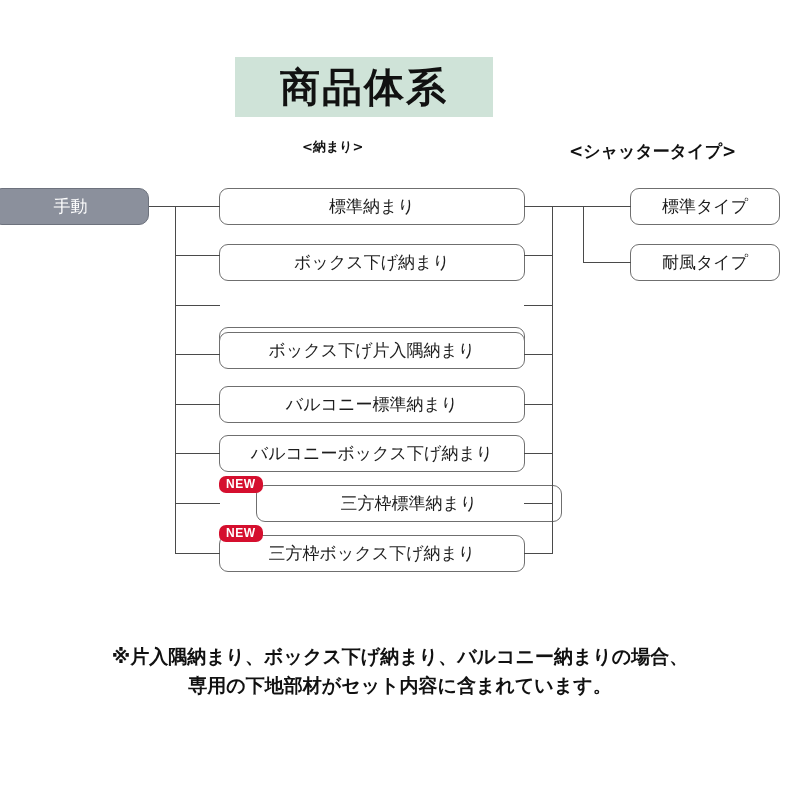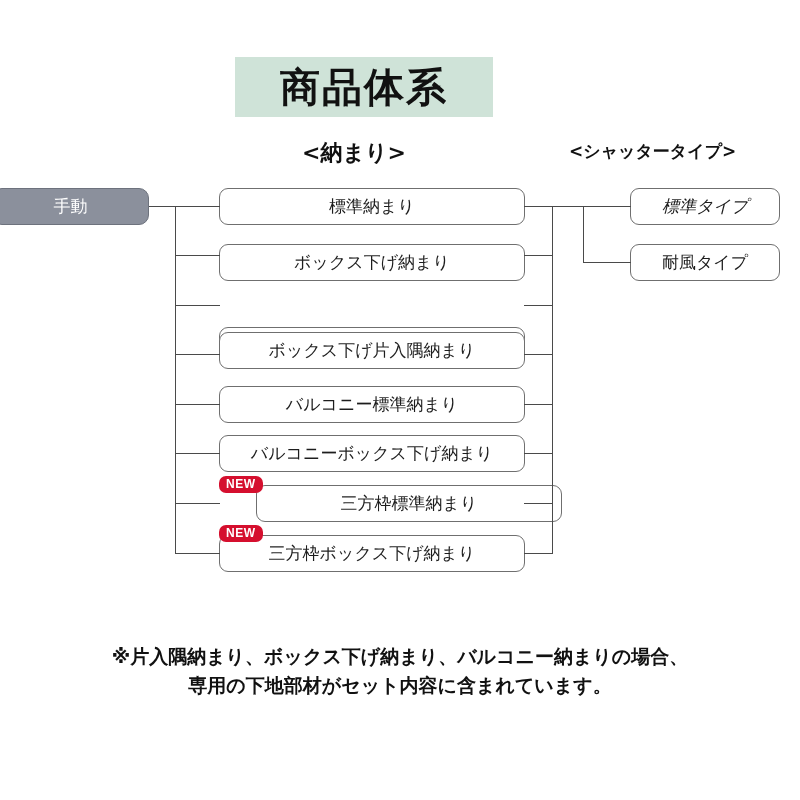--- a/index.html
+++ b/index.html
@@ -25,21 +25,21 @@
     font-weight:bold;
     letter-spacing:2px;
     color:#111;
     line-height:1;
     font-family:"DejaVu Sans","Liberation Sans",sans-serif;
   }
 
   
   .col-header{
     position:absolute;
-    font-size:22px;
+    font-size:13px;
     font-weight:bold;
     color:#111;
     white-space:nowrap;
     font-family:"DejaVu Sans","Liberation Sans",sans-serif;
   }
   #hdr-osamari{left:302px;top:138px;}
   #hdr-shutter{left:569px;top:140px;font-size:17px;}
 
   
   .node{
@@ -163,21 +163,21 @@
   <div class="node osamari" style="top:485px;margin-left:37px;">
     <span>三方枠標準納まり</span>
   </div>
   <div class="node osamari" style="top:535px;">
     <span>三方枠ボックス下げ納まり</span>
   </div>
 
   <div class="new-badge" style="left:219px;top:476px;">NEW</div>
   <div class="new-badge" style="left:219px;top:525px;">NEW</div>
 
-  <div class="node stype" style="top:188px;font-style:italic;">
+  <div class="node stype" style="top:188px;">
     <span>標準タイプ</span>
   </div>
   <div class="node stype" style="top:244px;">
     <span>耐風タイプ</span>
   </div>
 
   <div class="note">
     <span class="l1">※片入隅納まり、ボックス下げ納まり、バルコニー納まりの場合、</span>
     <span class="l2">専用の下地部材がセット内容に含まれています。</span>
   </div>

